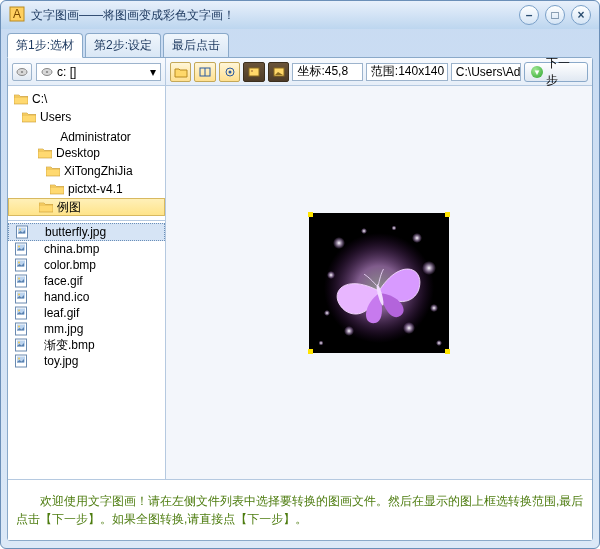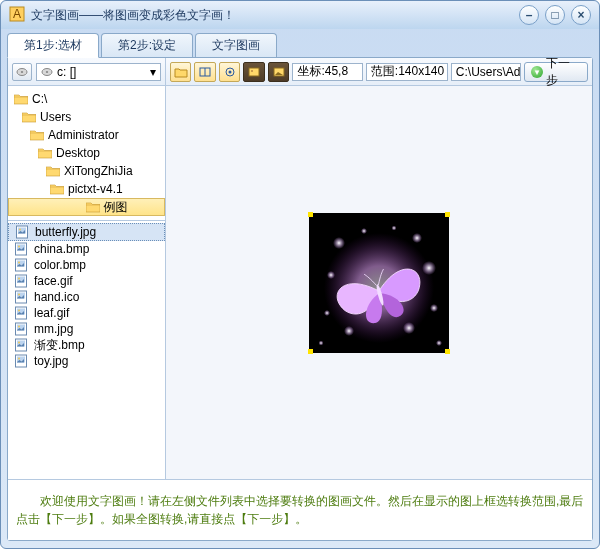--- a/index.html
+++ b/index.html
@@ -7,40 +7,40 @@
 
 .window { width: 600px; height: 549px; background: linear-gradient(to bottom, #c8dbf2 0%, #dbe8f7 100%); border-radius: 6px; border: 1px solid #6b8fb8; display: flex; flex-direction: column; }
 
 .titlebar { height: 28px; display: flex; align-items: center; padding: 0 8px; background: linear-gradient(to bottom, #e8f0fb 0%, #bdd6ef 100%); border-radius: 6px 6px 0 0; }
 .titlebar .app-icon svg { width: 16px; height: 16px; }
 .titlebar .title { margin-left: 6px; color: #1a365d; font-weight: normal; flex: 1; }
 .winbtns { display: flex; gap: 6px; }
 .winbtn { width: 20px; height: 20px; border-radius: 50%; background: linear-gradient(to bottom, #fff, #d4e4f5); border: 1px solid #7aa0c8; display: flex; align-items: center; justify-content: center; color: #2a4d70; font-weight: bold; cursor: pointer; }
 
 .tabs { display: flex; padding: 4px 6px 0 6px; gap: 2px; }
-.tab { padding: 3px 16px; background: linear-gradient(to bottom, #f0f6fc, #d8e6f5); border: 1px solid #8aa9c9; border-bottom: none; border-radius: 4px 4px 0 0; cursor: pointer; color: #1a365d; }
+.tab { padding: 3px 8px; background: linear-gradient(to bottom, #f0f6fc, #d8e6f5); border: 1px solid #8aa9c9; border-bottom: none; border-radius: 4px 4px 0 0; cursor: pointer; color: #1a365d; }
 .tab.active { background: #fff; border-bottom: 1px solid #fff; position: relative; z-index: 2; }
 
 .content { flex: 1; margin: 0 6px 6px 6px; background: #fff; border: 1px solid #8aa9c9; display: flex; flex-direction: column; border-radius: 0 3px 3px 3px; position: relative; top: -1px; }
 
 .main-row { flex: 1; display: flex; min-height: 0; }
 
 .left { width: 158px; border-right: 1px solid #b5c9e0; display: flex; flex-direction: column; }
 .drivebar { height: 28px; border-bottom: 1px solid #b5c9e0; display: flex; align-items: center; padding: 0 4px; gap: 4px; background: linear-gradient(to bottom,#f7fafe,#e6eef8); }
 .drive-up { width: 20px; height: 18px; background: linear-gradient(to bottom,#fff,#e0e8f2); border: 1px solid #9cb3cc; border-radius: 2px; display:flex;align-items:center;justify-content:center; }
 .drive-combo { flex:1; height:18px; border:1px solid #9cb3cc; background:#fff; display:flex; align-items:center; padding:0 4px; gap:4px; }
 .drive-combo .chev { margin-left:auto; }
 
 .tree { flex: 0 0 auto; padding: 4px 0; overflow: auto; border-bottom: 1px solid #b5c9e0; max-height: 180px; }
 .tree-item { display:flex; align-items:center; height:18px; padding-right:4px; gap:4px; cursor:pointer; white-space:nowrap; }
 .tree-item.selected { background: linear-gradient(to bottom,#fff0b8,#ffe48a); border:1px solid #d8b960; height:18px; }
 .folder-icon { width:14px; height:12px; }
 
 .filelist { flex:1; overflow:auto; padding:2px 0; }
-.file-item { display:flex; align-items:center; height:16px; padding:8px 6px; gap:6px; cursor:pointer; }
+.file-item { display:flex; align-items:center; height:16px; padding:8px 6px; gap:16px; cursor:pointer; }
 .file-item.selected { background:#d6e4f5; border:1px dotted #6b8fb8; }
 .file-icon { width:14px; height:14px; }
 
 .right { flex:1; display:flex; flex-direction:column; }
 .toolbar { height:28px; border-bottom:1px solid #b5c9e0; display:flex; align-items:center; padding:0 4px; gap:3px; background: linear-gradient(to bottom,#f7fafe,#e6eef8); }
 .tbtn { width:22px; height:20px; border:1px solid #c4a858; background:linear-gradient(to bottom,#fff6d8,#ffe090); border-radius:2px; display:flex; align-items:center; justify-content:center; cursor:pointer; }
 .tbtn.dark { background:linear-gradient(to bottom,#6a543a,#4d3c28); border-color:#3c2f1e; }
 .info-box { height:18px; border:1px solid #9cb3cc; background:#fff; padding:0 4px; display:flex; align-items:center; white-space:nowrap; }
 .nextbtn { height:20px; background:linear-gradient(to bottom,#fff,#e0e8f2); border:1px solid #8aa9c9; border-radius:3px; padding:0 6px; display:flex; align-items:center; gap:3px; cursor:pointer; margin-left:auto; }
 .nextbtn .circ { width:12px;height:12px;border-radius:50%;background:radial-gradient(circle at 35% 30%, #a0e894, #2ea52e); display:flex;align-items:center;justify-content:center;color:#fff;font-size:9px; }
@@ -68,21 +68,21 @@
     <div class="winbtns">
       <div class="winbtn">–</div>
       <div class="winbtn">□</div>
       <div class="winbtn">×</div>
     </div>
   </div>
 
   <div class="tabs">
     <div class="tab active">第1步:选材</div>
     <div class="tab">第2步:设定</div>
-    <div class="tab">文字图画</div>
+    <div class="tab">最后点击</div>
   </div>
 
   <div class="content">
     <div class="main-row">
 
       <div class="left">
         <div class="drivebar">
           <div class="drive-up">
             <svg width="12" height="10">
                 <ellipse cx="6" cy="5" rx="5" ry="3.5" fill="#d8d8d8" stroke="#888"></ellipse>
@@ -107,21 +107,21 @@
               </svg>
               <span>C:\</span>
             </div>
             <div class="tree-item" style="padding-left: 14px;">
               <svg class="folder-icon" viewBox="0 0 14 12">
                 <path d="M0 2h5l1.5 1.5H14V11H0z" fill="#ffd970" stroke="#c89830" stroke-width="0.6"></path>
                 <path d="M0 4h14" stroke="#c89830" stroke-width="0.5"></path>
               </svg>
               <span>Users</span>
             </div>
-            <div class="tree-item" style="padding-left: 22px;">
+            <div class="tree-item" style="padding-left: 22px; flex-direction: column;">
               <svg class="folder-icon" viewBox="0 0 14 12">
                 <path d="M0 2h5l1.5 1.5H14V11H0z" fill="#ffd970" stroke="#c89830" stroke-width="0.6"></path>
                 <path d="M0 4h14" stroke="#c89830" stroke-width="0.5"></path>
               </svg>
               <span>Administrator</span>
             </div>
             <div class="tree-item" style="padding-left: 30px;">
               <svg class="folder-icon" viewBox="0 0 14 12">
                 <path d="M0 2h5l1.5 1.5H14V11H0z" fill="#ffd970" stroke="#c89830" stroke-width="0.6"></path>
                 <path d="M0 4h14" stroke="#c89830" stroke-width="0.5"></path>
@@ -135,21 +135,21 @@
               </svg>
               <span>XiTongZhiJia</span>
             </div>
             <div class="tree-item" style="padding-left: 42px;">
               <svg class="folder-icon" viewBox="0 0 14 12">
                 <path d="M0 2h5l1.5 1.5H14V11H0z" fill="#ffd970" stroke="#c89830" stroke-width="0.6"></path>
                 <path d="M0 4h14" stroke="#c89830" stroke-width="0.5"></path>
               </svg>
               <span>pictxt-v4.1</span>
             </div>
-            <div class="tree-item selected" style="padding-left: 44px; justify-content: center;">
+            <div class="tree-item selected" style="padding-left: 30px;">
               <svg class="folder-icon" viewBox="0 0 14 12">
                 <path d="M0 2h5l1.5 1.5H14V11H0z" fill="#ffd970" stroke="#c89830" stroke-width="0.6"></path>
                 <path d="M0 4h14" stroke="#c89830" stroke-width="0.5"></path>
               </svg>
               <span>例图</span>
             </div>
           </div>
         <div class="filelist" id="filelist">
             <div class="file-item selected">
               <svg class="file-icon" viewBox="0 0 14 14">

